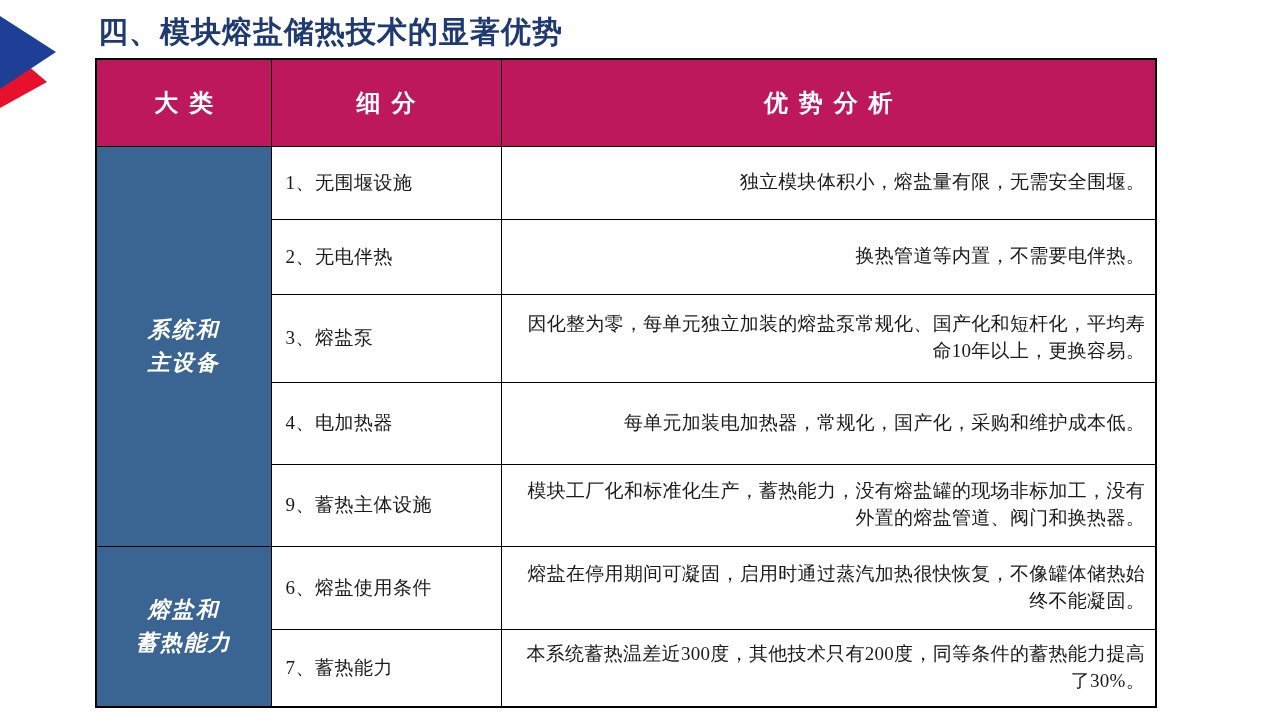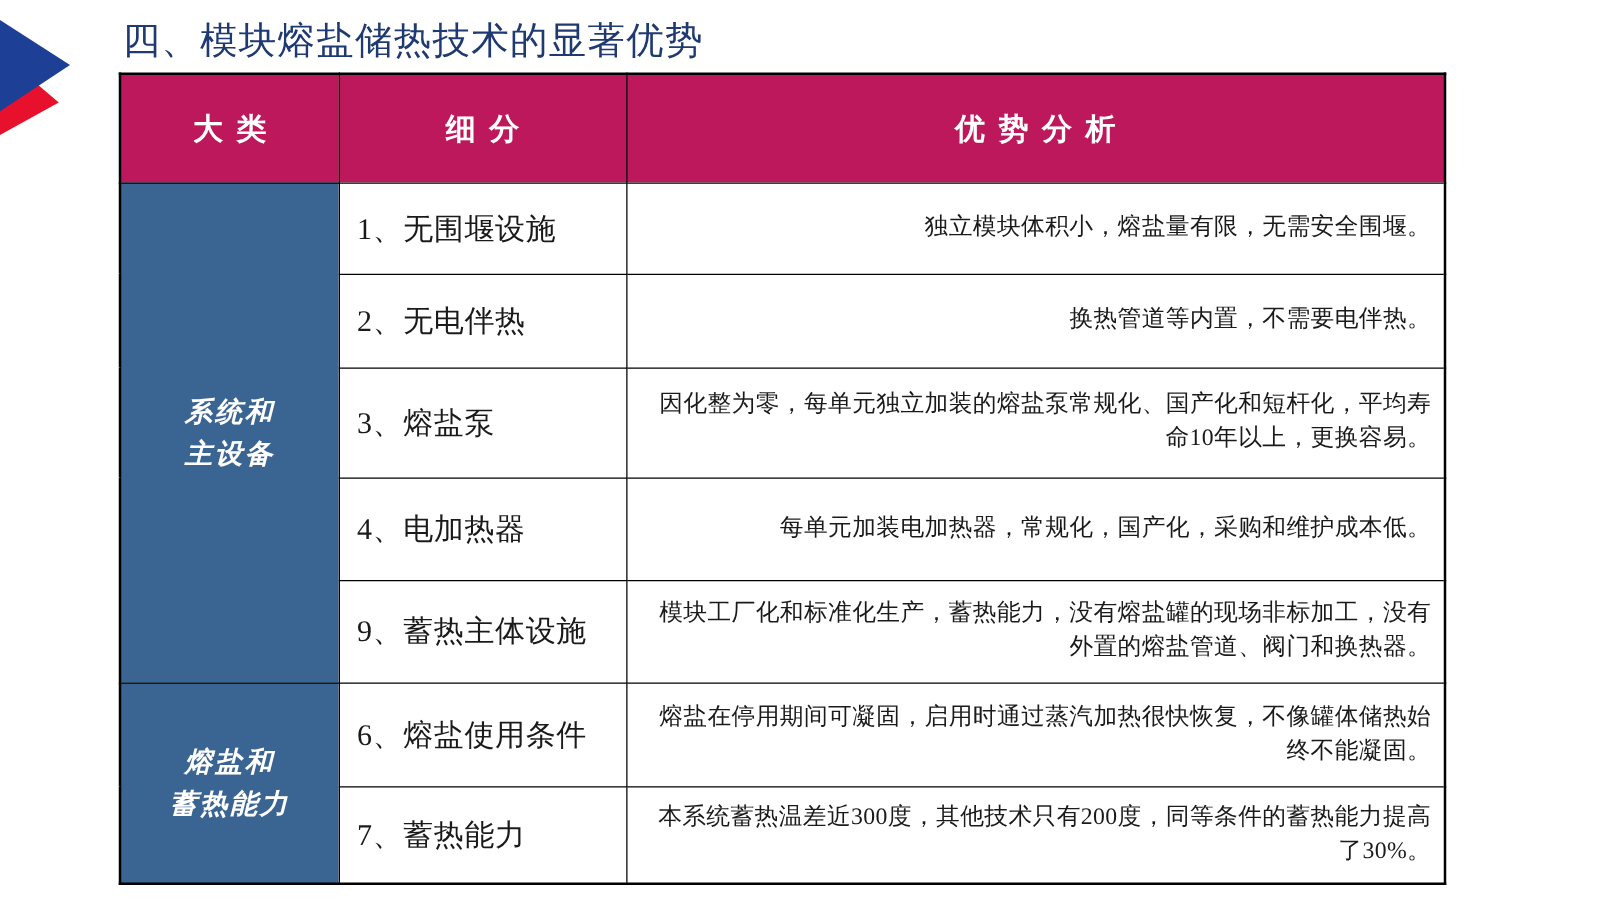--- a/index.html
+++ b/index.html
@@ -20,21 +20,21 @@
     width: 62px;
     height: 100px;
   }
 
   .slide-title {
     position: absolute;
     left: 98px;
     top: 12px;
     width: 1060px;
     font-size: 30px;
-    font-weight: normal;
+    font-weight: bold;
     color: #1f3a70;
     letter-spacing: 1px;
     white-space: nowrap;
   }
 
   .adv-table {
     position: absolute;
     left: 95px;
     top: 58px;
     width: 1060px;
@@ -62,21 +62,21 @@
     color: #ffffff;
     font-size: 22px;
     font-weight: bold;
     text-align: center;
     white-space: pre-line;
     line-height: 1.5;
     letter-spacing: 2px;
     font-style: italic;
   }
   .sub-cell {
-    font-size: 24px;
+    font-size: 19px;
     color: #1a1a1a;
     text-align: left;
     padding-left: 14px;
     background: #ffffff;
     letter-spacing: 0.5px;
   }
   .analysis-cell {
     font-size: 19px;
     color: #1a1a1a;
     text-align: right;

